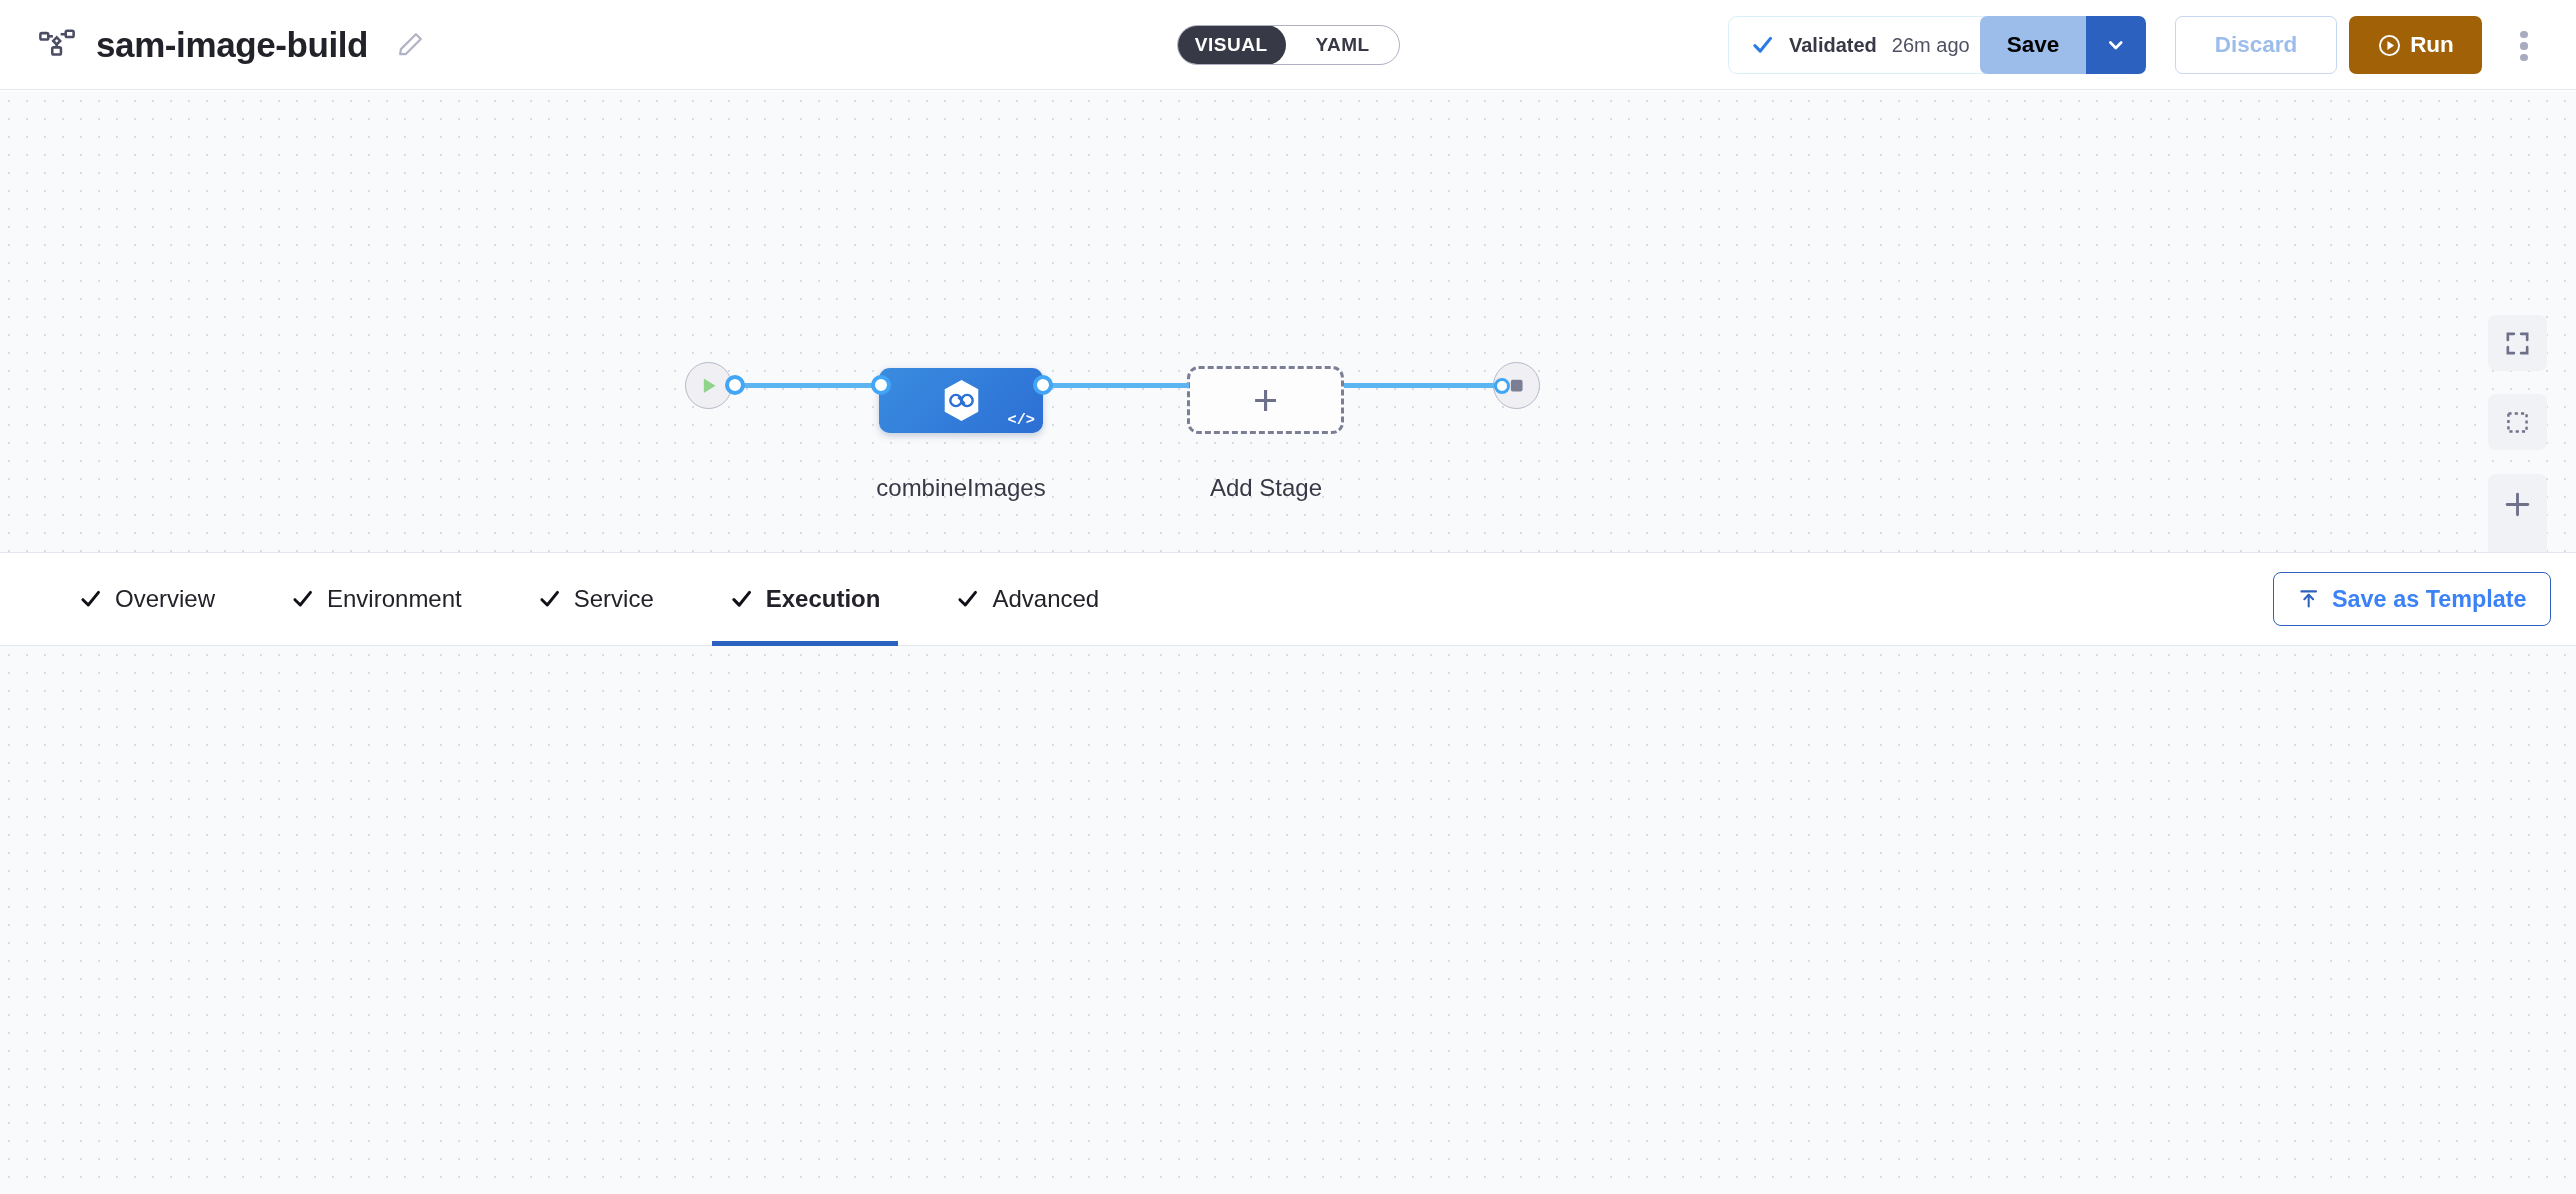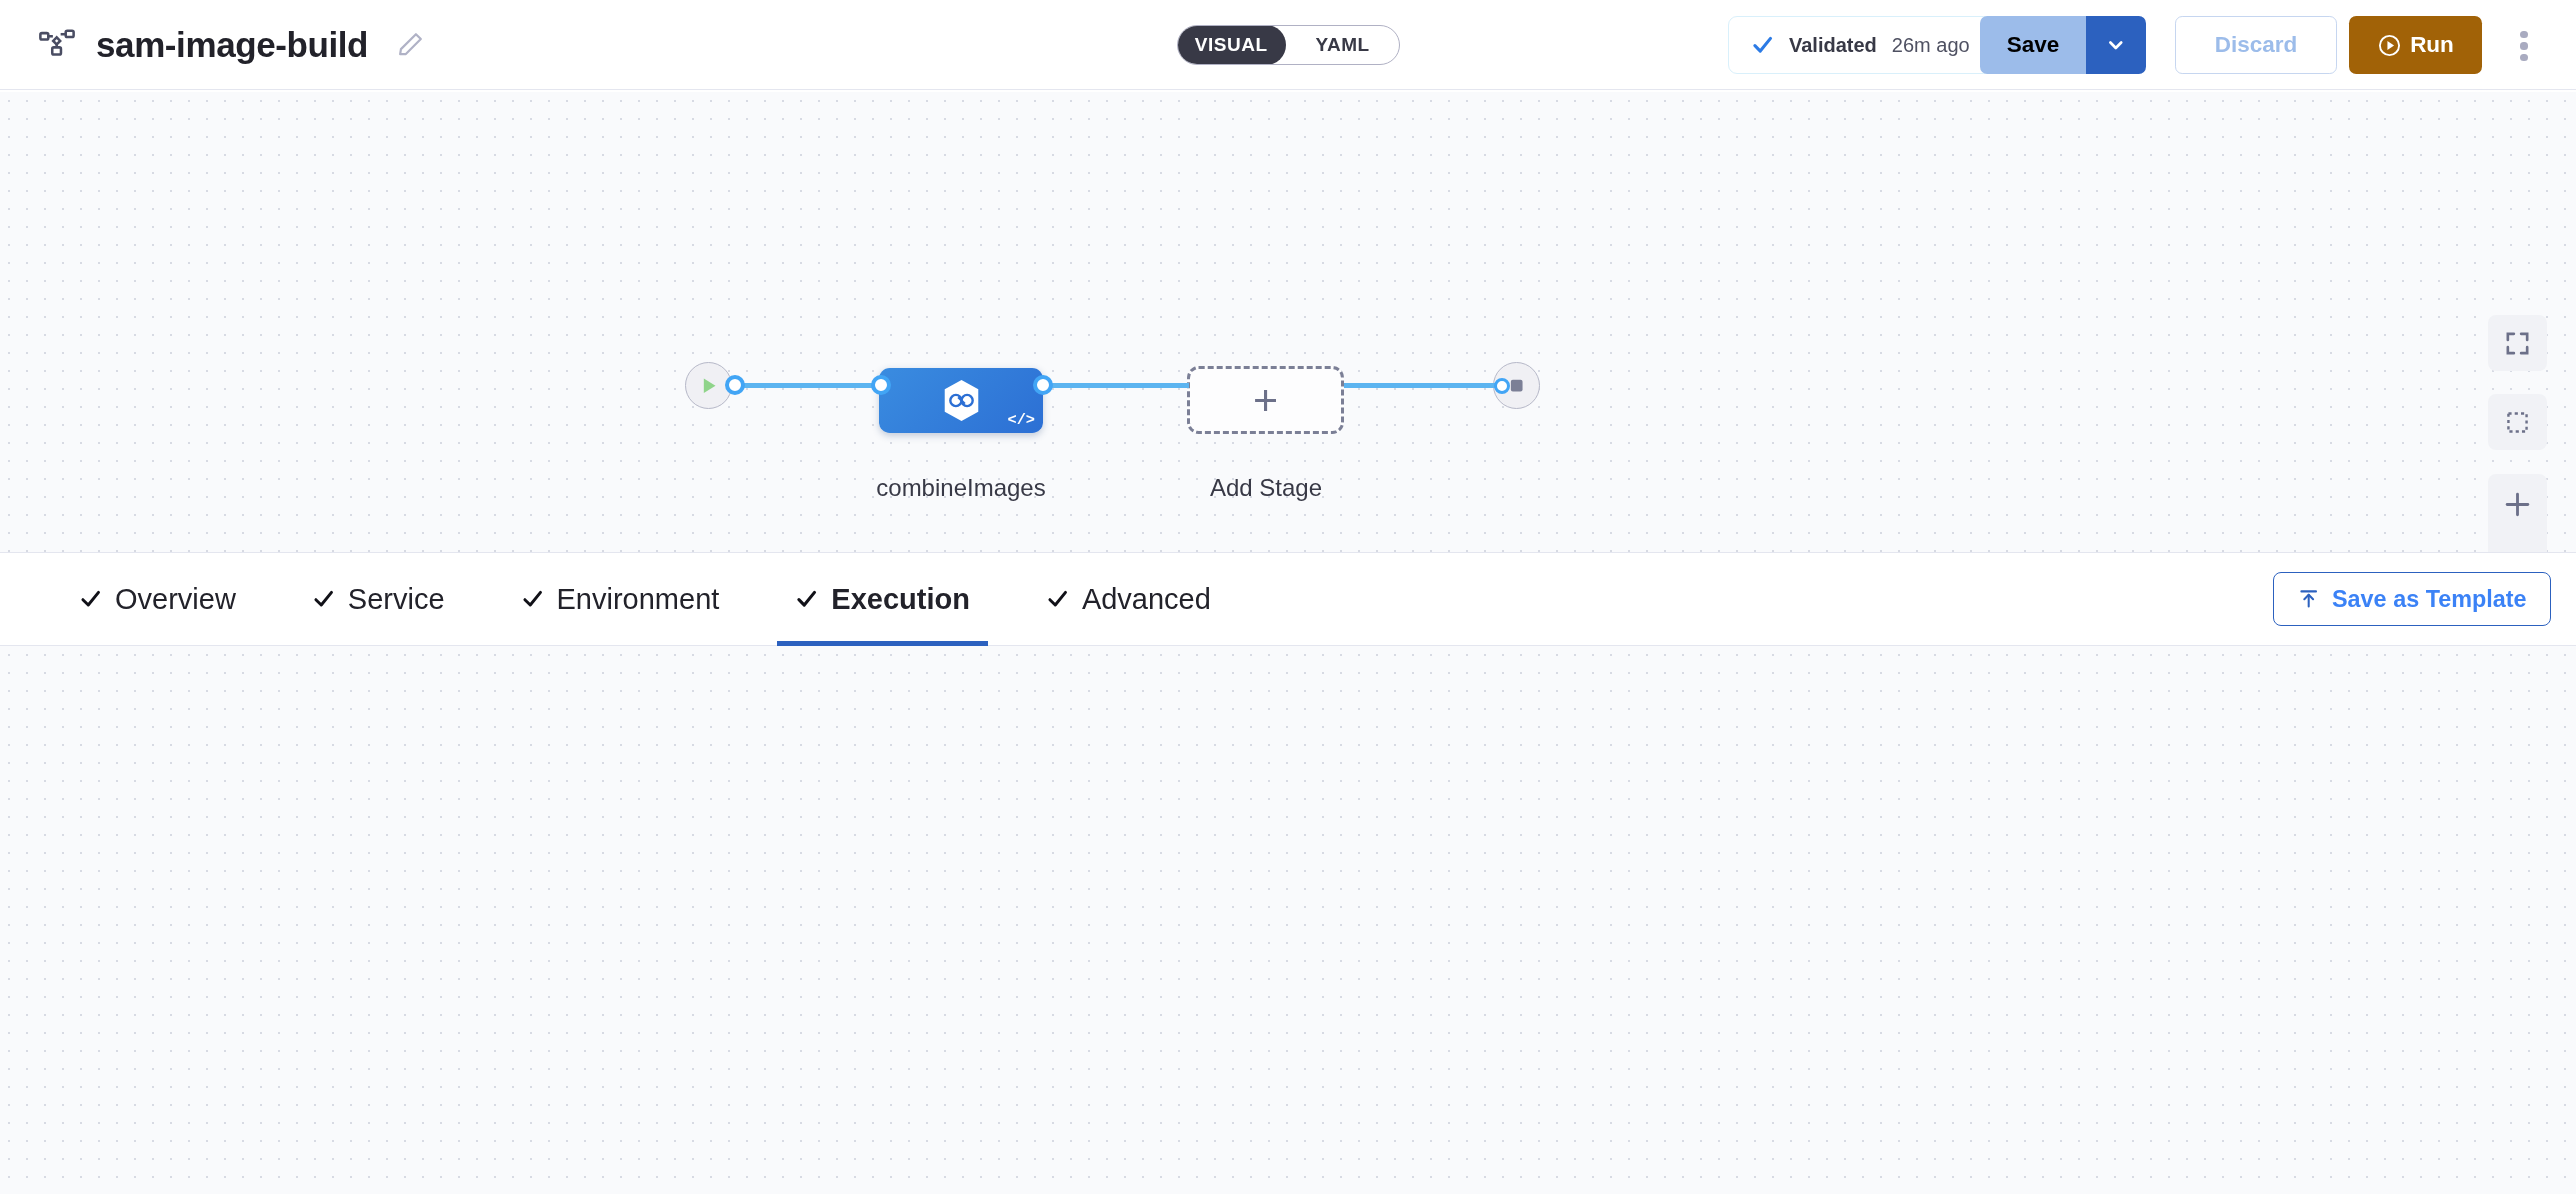--- a/index.html
+++ b/index.html
@@ -102,21 +102,21 @@
     position: absolute; left: 0; top: 552px; width: 2576px; height: 94px;
     background: #ffffff; border-top: 1.8px solid #e4e6ef; border-bottom: 1.8px solid #e4e6ef;
     display: flex; align-items: center;
   }
   .tabs { display: flex; align-items: center; padding-left: 41px; gap: 0; height: 100%; }
   .tab {
     display: flex; align-items: center; gap: 12.6px; height: 100%;
     padding: 0 38px; cursor: pointer; position: relative;
   }
   .tab .tcheck { width: 23.4px; height: 23.4px; display: block; }
-  .tab .tlabel { font-size: 29px; color: #22222a; }
+  .tab .tlabel { font-size: 24px; color: #22222a; }
   .tab.active .tlabel { font-weight: bold; }
   .tab.active::after {
     content: ""; position: absolute; left: 20px; right: 20px; bottom: -1.8px;
     height: 5.4px; background: #2c61bf;
   }
   .save-template {
     position: absolute; right: 25px; top: 19px; height: 54px; padding: 0 23.4px;
     border: 1.8px solid #2c61bf; border-radius: 8px; background: #ffffff;
     color: #3b82f6; font-size: 23.4px; font-weight: bold; cursor: pointer;
     display: flex; align-items: center; gap: 11.7px;
@@ -335,29 +335,29 @@
             </svg>
         </span>
         <span class="tlabel">Overview</span>
       </div>
       <div class="tab">
         <span>
           <svg class="tcheck" viewBox="0 0 24 24" fill="none" stroke="#111118" stroke-width="3" stroke-linecap="round" stroke-linejoin="round">
               <path d="M4 13 L9.5 18.5 L20 5.5"></path>
             </svg>
         </span>
-        <span class="tlabel">Service</span>
+        <span class="tlabel">Environment</span>
       </div>
       <div class="tab">
         <span>
           <svg class="tcheck" viewBox="0 0 24 24" fill="none" stroke="#111118" stroke-width="3" stroke-linecap="round" stroke-linejoin="round">
               <path d="M4 13 L9.5 18.5 L20 5.5"></path>
             </svg>
         </span>
-        <span class="tlabel">Environment</span>
+        <span class="tlabel">Service</span>
       </div>
       <div class="tab active">
         <span>
           <svg class="tcheck" viewBox="0 0 24 24" fill="none" stroke="#111118" stroke-width="3.2" stroke-linecap="round" stroke-linejoin="round">
               <path d="M4 13 L9.5 18.5 L20 5.5"></path>
             </svg>
         </span>
         <span class="tlabel">Execution</span>
       </div>
       <div class="tab">

